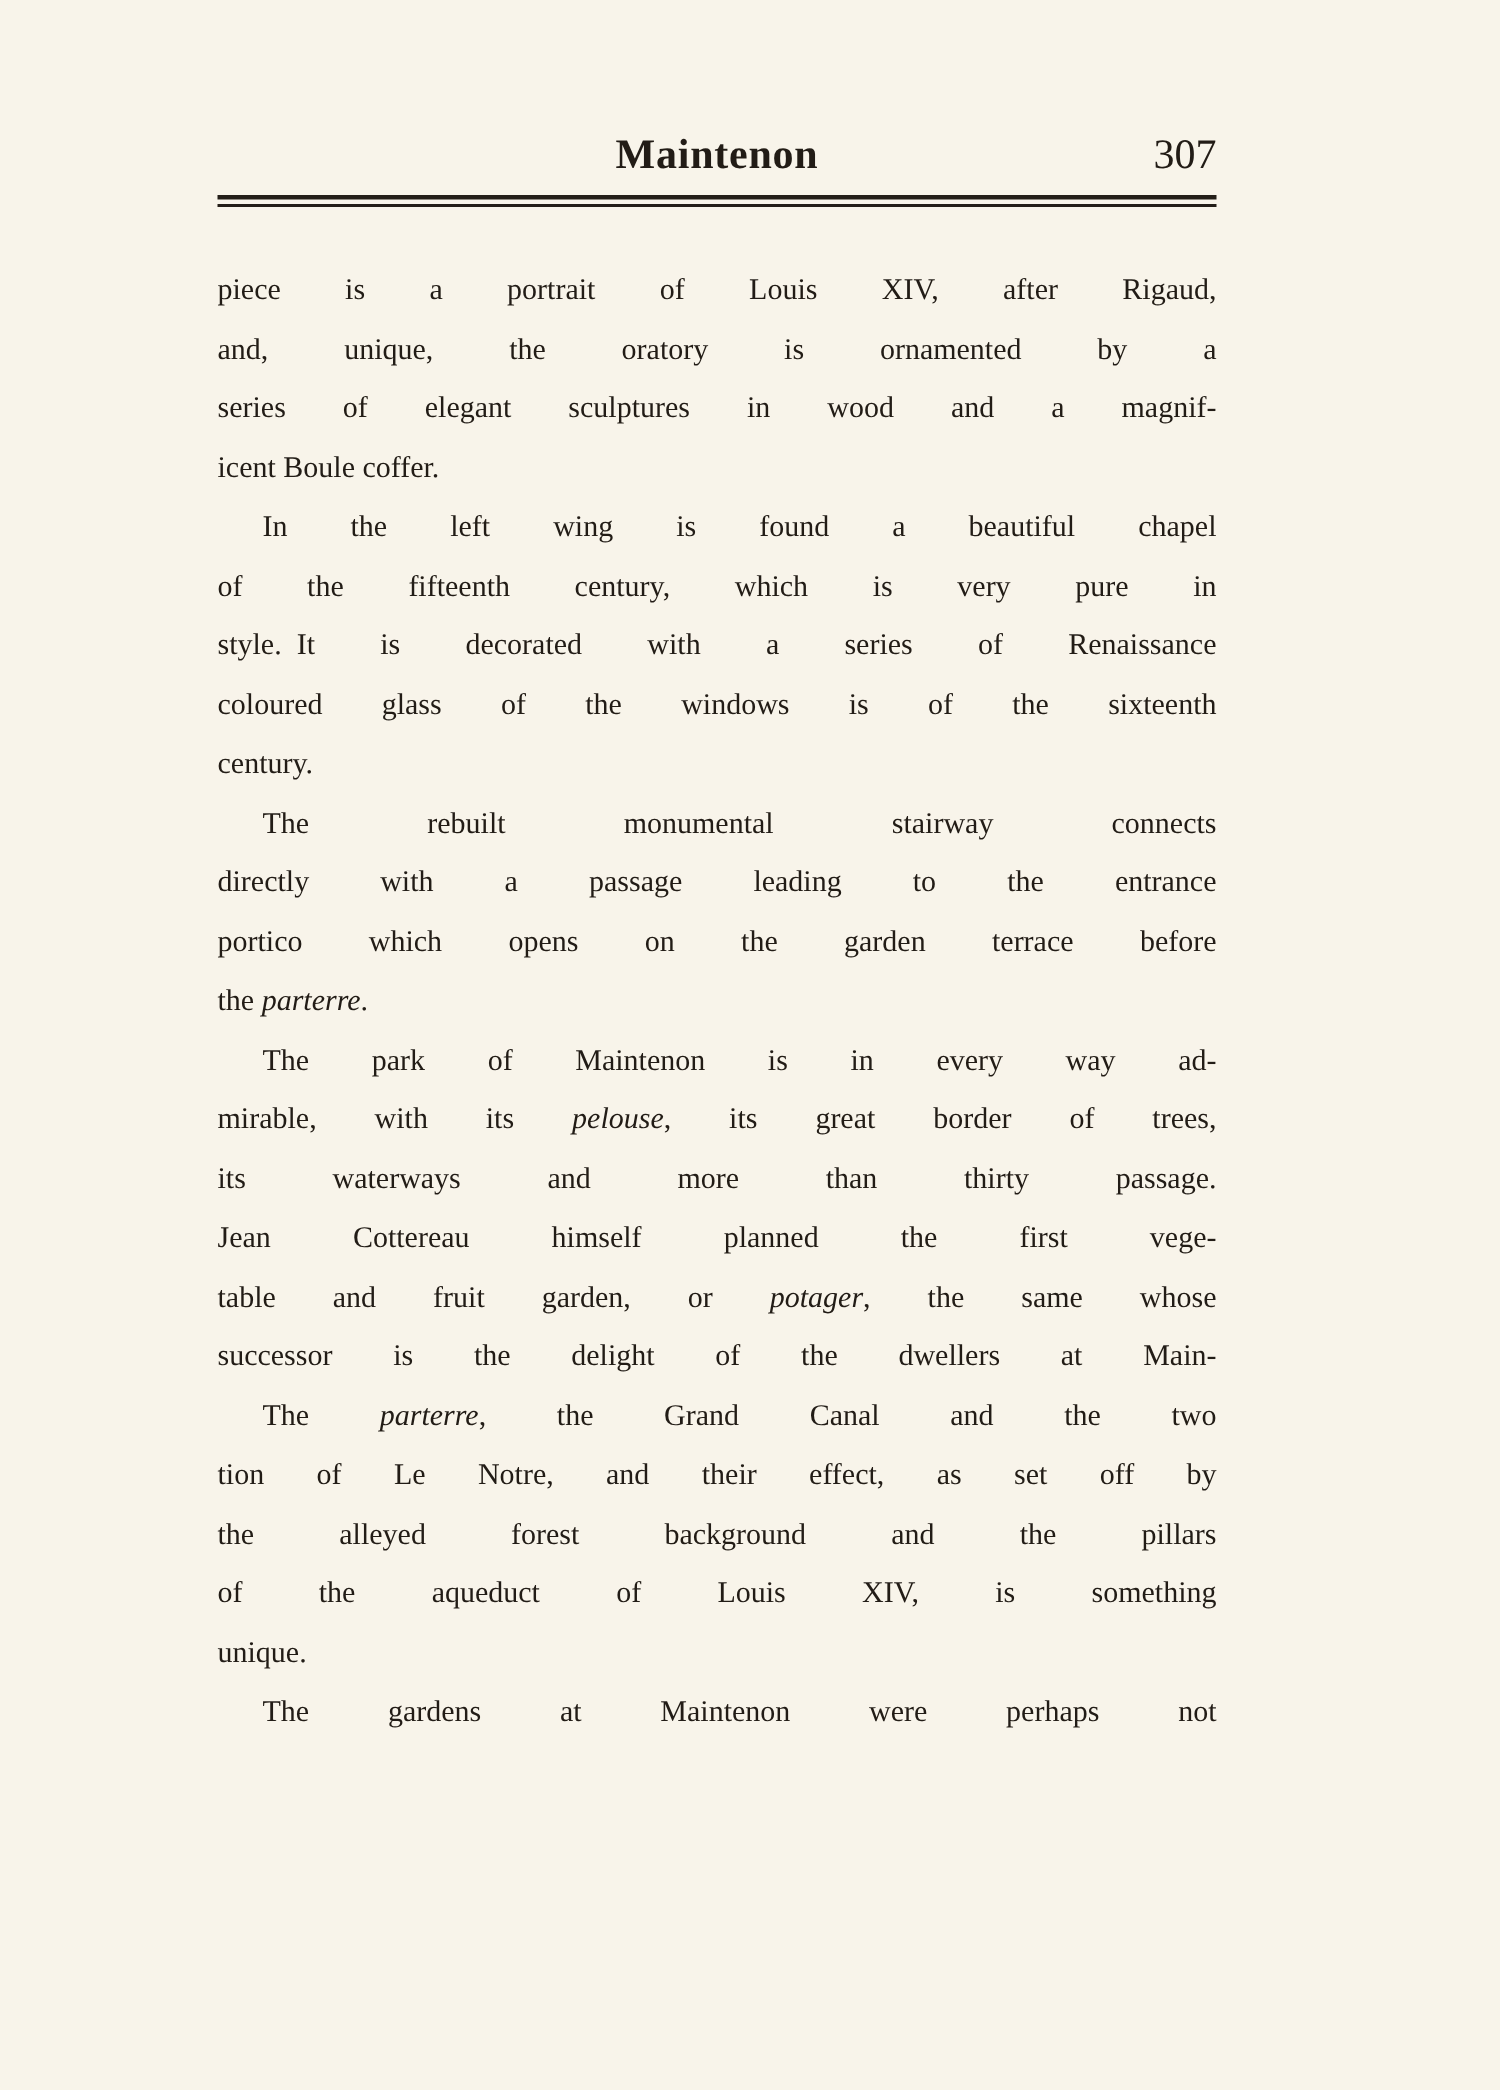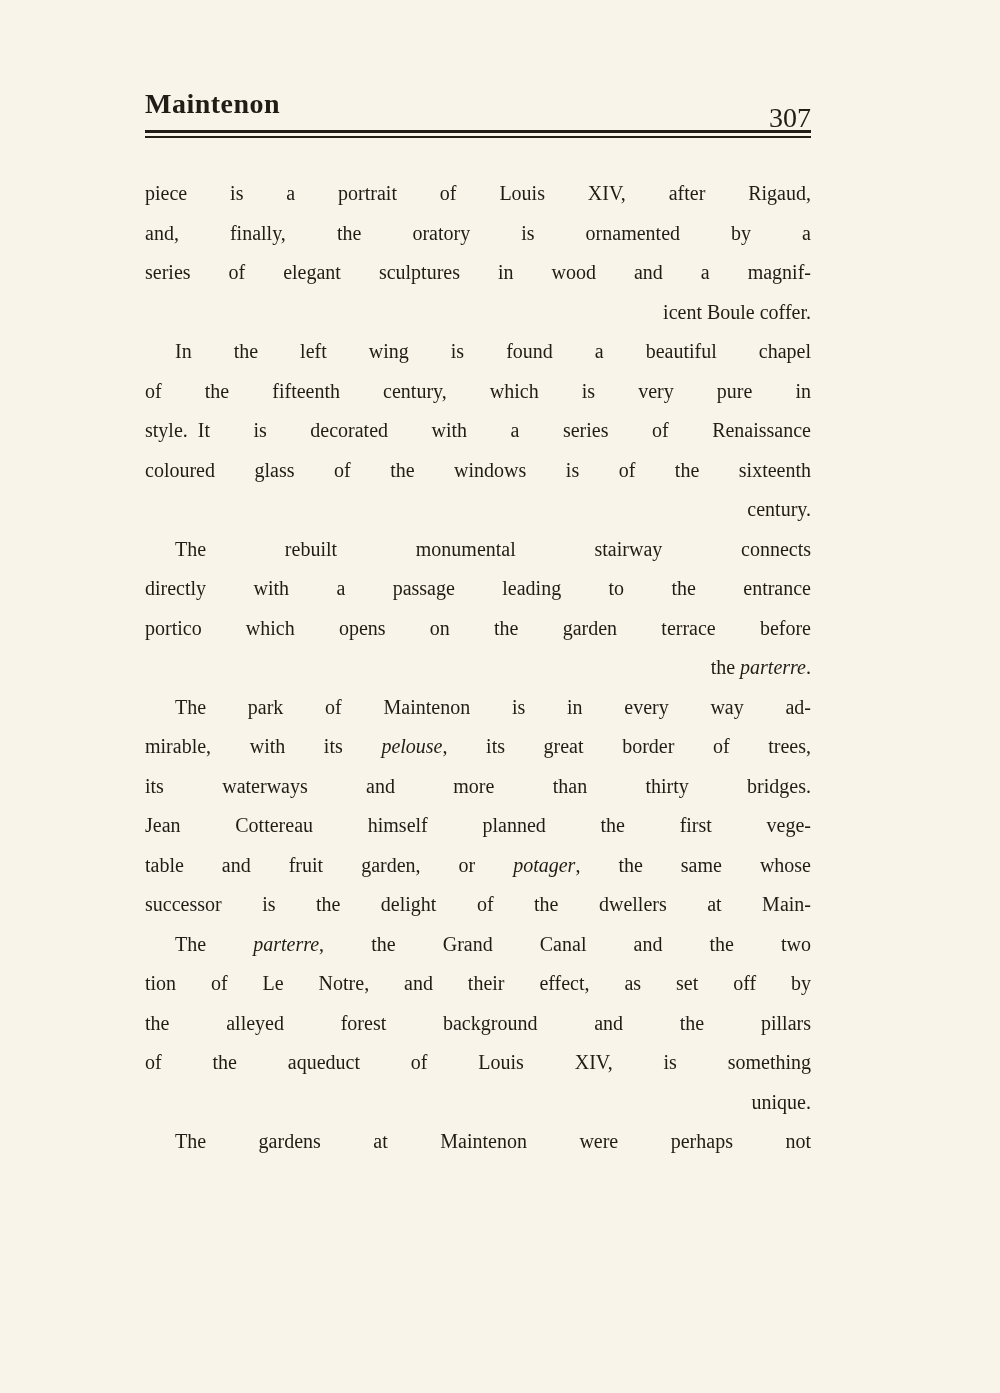--- a/index.html
+++ b/index.html
@@ -26,46 +26,46 @@
   }
   .header {
     position: relative;
     margin-top: 88px;
     height: 34px;
     font-size: 28px;
     font-weight: bold;
   }
   .header .title {
     display: block;
-    text-align: left;
+    text-align: center;
     letter-spacing: 0.5px;
   }
   .header .pagenum {
     position: absolute;
     right: 0;
-    top: 14px;
+    top: 0;
     font-weight: normal;
   }
   .double-rule {
     margin-top: 8px;
     height: 3px;
     border-top: 3.5px solid #241e18;
     border-bottom: 2px solid #241e18;
   }
   .text-block {
     margin-top: 36px;
     font-size: 20px;
     line-height: 39.5px;
   }
   .paragraph {
     margin: 0;
   }
   .line {
     white-space: pre-wrap;
-    text-align: right;
+    text-align: left;
   }
   .line.j {
     text-align: justify;
     text-align-last: justify;
   }
   .line.ind {
     text-indent: 30px;
   }
   .line em {
     font-style: italic;
@@ -80,41 +80,41 @@
     <div class="header">
       <span class="title">Maintenon</span>
       <span class="pagenum">307</span>
     </div>
 
     <div class="double-rule"></div>
 
     <div class="text-block">
         <div class="paragraph">
           <div class="line j"><span>piece is a portrait of Louis XIV, after Rigaud,</span></div>
-          <div class="line j"><span>and, finally, the oratory is ornamented by a</span></div>
+          <div class="line j"><span>and, unique, the oratory is ornamented by a</span></div>
           <div class="line j"><span>series of elegant sculptures in wood and a magnif-</span></div>
           <div class="line"><span>icent Boule coffer.</span></div>
         </div>
         <div class="paragraph">
           <div class="line j ind"><span>In the left wing is found a beautiful chapel</span></div>
           <div class="line j"><span>of the fifteenth century, which is very pure in</span></div>
           <div class="line j"><span>style. It is decorated with a series of Renaissance</span></div>
           <div class="line j"><span>coloured glass of the windows is of the sixteenth</span></div>
           <div class="line"><span>century.</span></div>
         </div>
         <div class="paragraph">
           <div class="line j ind"><span>The rebuilt monumental stairway connects</span></div>
           <div class="line j"><span>directly with a passage leading to the entrance</span></div>
           <div class="line j"><span>portico which opens on the garden terrace before</span></div>
           <div class="line"><span>the </span><em>parterre</em><span>.</span></div>
         </div>
         <div class="paragraph">
           <div class="line j ind"><span>The park of Maintenon is in every way ad-</span></div>
           <div class="line j"><span>mirable, with its </span><em>pelouse</em><span>, its great border of trees,</span></div>
-          <div class="line j"><span>its waterways and more than thirty bridges.</span></div>
+          <div class="line j"><span>its waterways and more than thirty passage.</span></div>
           <div class="line j"><span>Jean Cottereau himself planned the first vege-</span></div>
           <div class="line j"><span>table and fruit garden, or </span><em>potager</em><span>, the same whose</span></div>
           <div class="line j"><span>successor is the delight of the dwellers at Main-</span></div>
         </div>
         <div class="paragraph">
           <div class="line j ind"><span>The </span><em>parterre</em><span>, the Grand Canal and the two</span></div>
           <div class="line j"><span>tion of Le Notre, and their effect, as set off by</span></div>
           <div class="line j"><span>the alleyed forest background and the pillars</span></div>
           <div class="line j"><span>of the aqueduct of Louis XIV, is something</span></div>
           <div class="line"><span>unique.</span></div>

